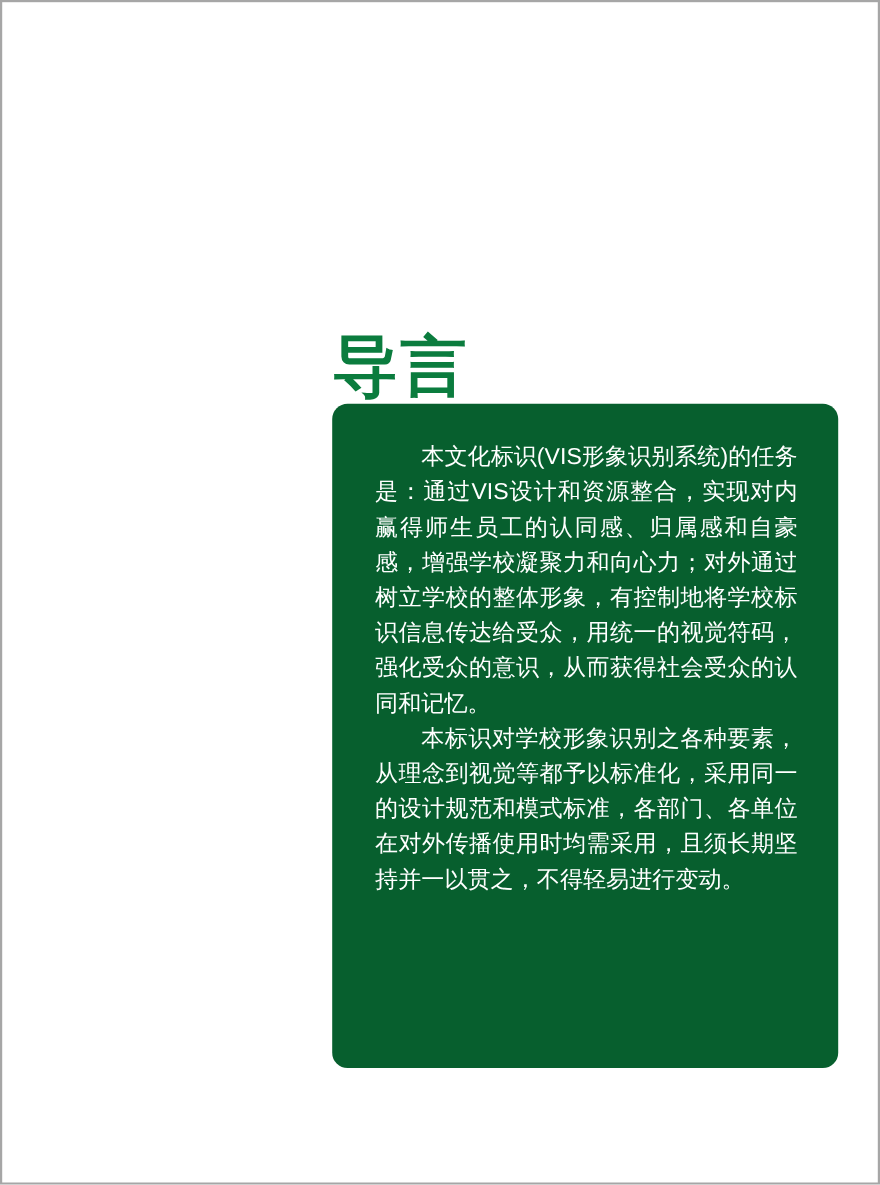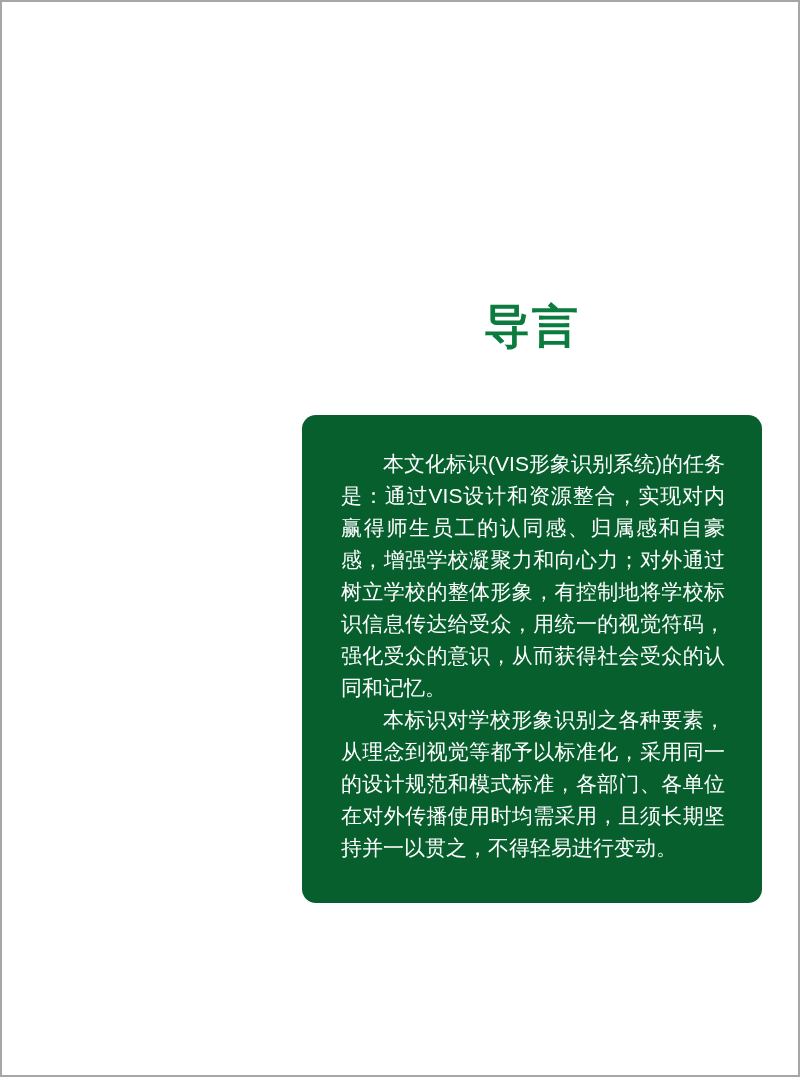--- a/index.html
+++ b/index.html
@@ -22,38 +22,37 @@
     left: 0; top: 0;
     width: 800px; height: 1077px;
     background: #FFFFFF;
     border: 2px solid var(--page-border);
   }
   .title {
     position: absolute;
     left: 300px;
     top: 299px;
     width: 460px;
-    text-align: center;
-    font-size: 46px;
+    text-align: left;
+    font-size: 60px;
     line-height: 1.1;
     font-weight: bold;
     letter-spacing: 2px;
     color: var(--title-green);
   }
   .intro-box {
     position: absolute;
     left: 300px;
     top: 365px;
     width: 460px;
-    height: 488px;
+    height: 604px;
     background: var(--box-green);
     border-radius: 14px;
     padding: 33px 37px 0 39px;
     overflow: hidden;
-    margin-top: 48px;
   }
   .intro-box p {
     color: var(--text-white);
     font-size: 21px;
     line-height: 32px;
     text-align: justify;
     text-indent: 2em;
     word-break: break-all;
   }
 </style>

